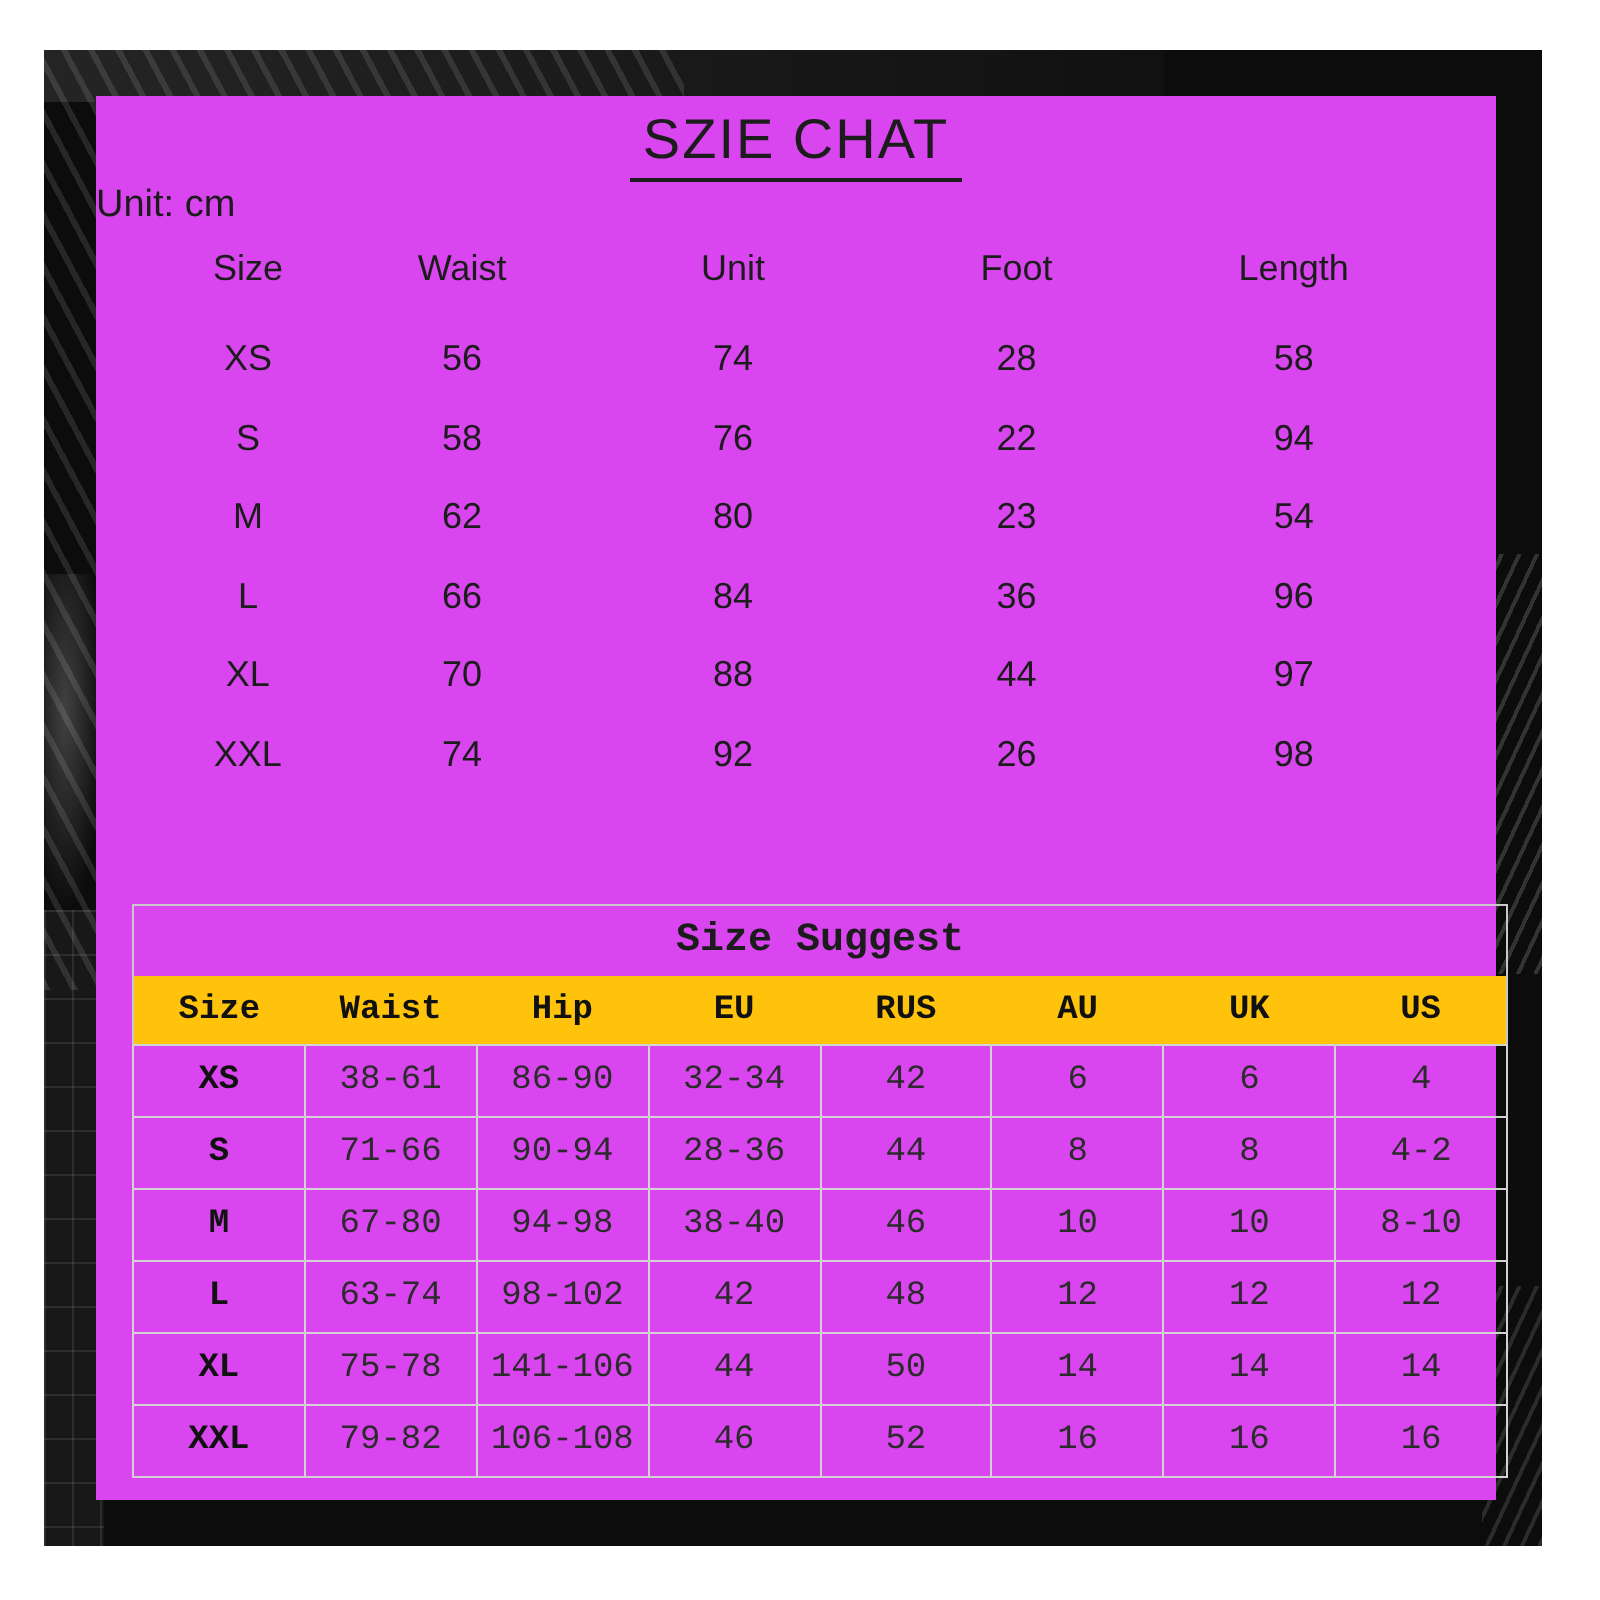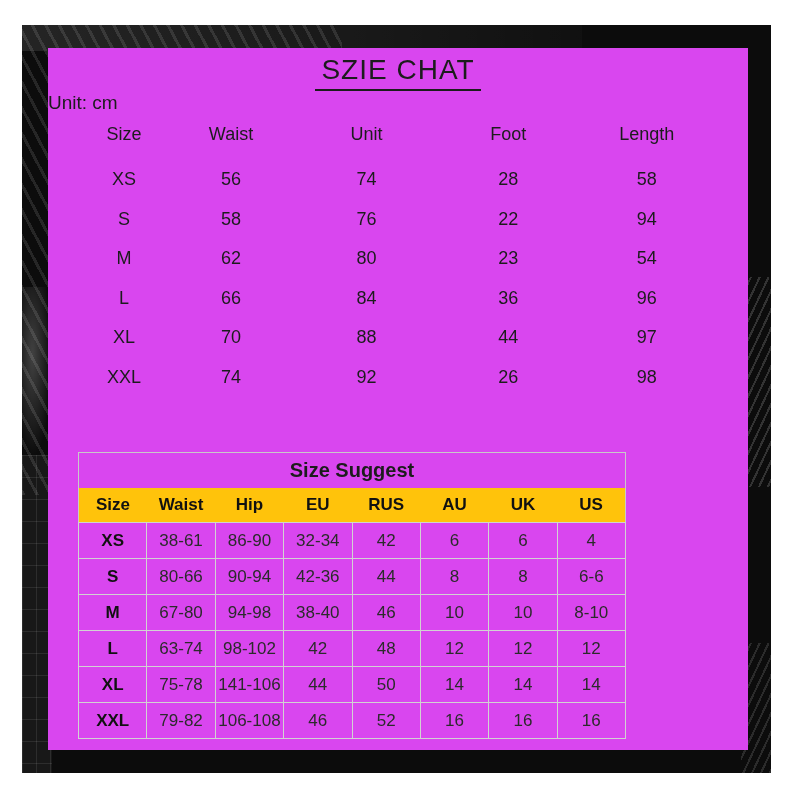--- a/index.html
+++ b/index.html
@@ -42,22 +42,22 @@
   .unit{position:absolute;top:44px;left:0;width:100%;text-align:left;font-size:19px;}
   
   .meas{position:absolute;top:70px;left:35px;width:630px;border-collapse:collapse;}
   .meas td{text-align:center;font-size:18px;padding:0;}
   .meas .hdr td{height:33px;}
   .meas .spacer td{height:9px;}
   .meas .datarow td{height:39.5px;}
   .c1{width:13%;}.c2{width:21%;}.c3{width:22%;}.c4{width:23%;}.c5{width:21%;}
   
   .suggest{
-    position:absolute;top:404px;left:30px;width:548px;
-    border-collapse:collapse;table-layout:fixed;
+    position:absolute;top:404px;left:18px;width:688px;
+    border-collapse:collapse;table-layout:fixed;font-family:Liberation Mono, monospace;
   }
   .suggest td,.suggest th{text-align:center;padding:0;font-size:17px;}
   .suggest .ttl td{
     height:35px;font-size:20px;font-weight:bold;border:1px solid #c9c9c9;border-bottom:none;
   }
   .suggest .yhdr th{
     height:34px;background:var(--accent-yellow,#ffc30b);font-weight:bold;font-size:17px;
     border:none;color:#111;
   }
   .suggest .drow td{
@@ -173,27 +173,27 @@
           <td>38-61</td>
           <td>86-90</td>
           <td>32-34</td>
           <td>42</td>
           <td>6</td>
           <td>6</td>
           <td>4</td>
         </tr>
         <tr class="drow">
           <td class="szc">S</td>
-          <td>80-66</td>
+          <td>71-66</td>
           <td>90-94</td>
-          <td>42-36</td>
+          <td>28-36</td>
           <td>44</td>
           <td>8</td>
           <td>8</td>
-          <td>6-6</td>
+          <td>4-2</td>
         </tr>
         <tr class="drow">
           <td class="szc">M</td>
           <td>67-80</td>
           <td>94-98</td>
           <td>38-40</td>
           <td>46</td>
           <td>10</td>
           <td>10</td>
           <td>8-10</td>

